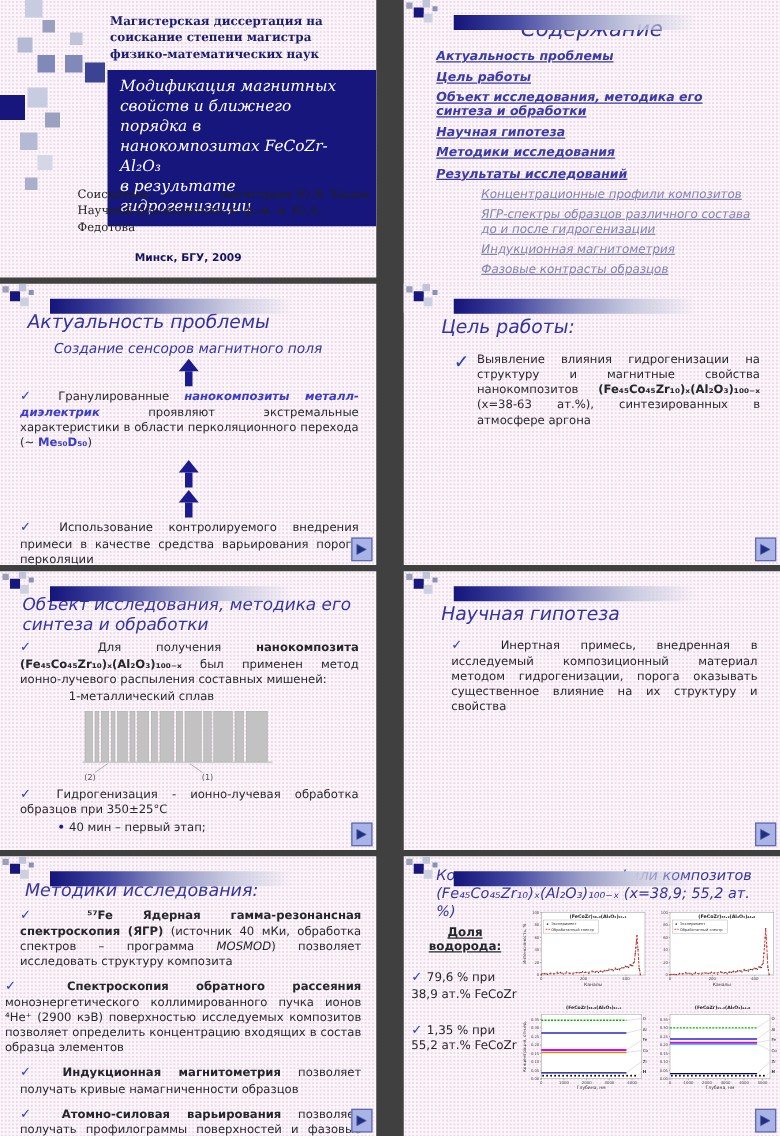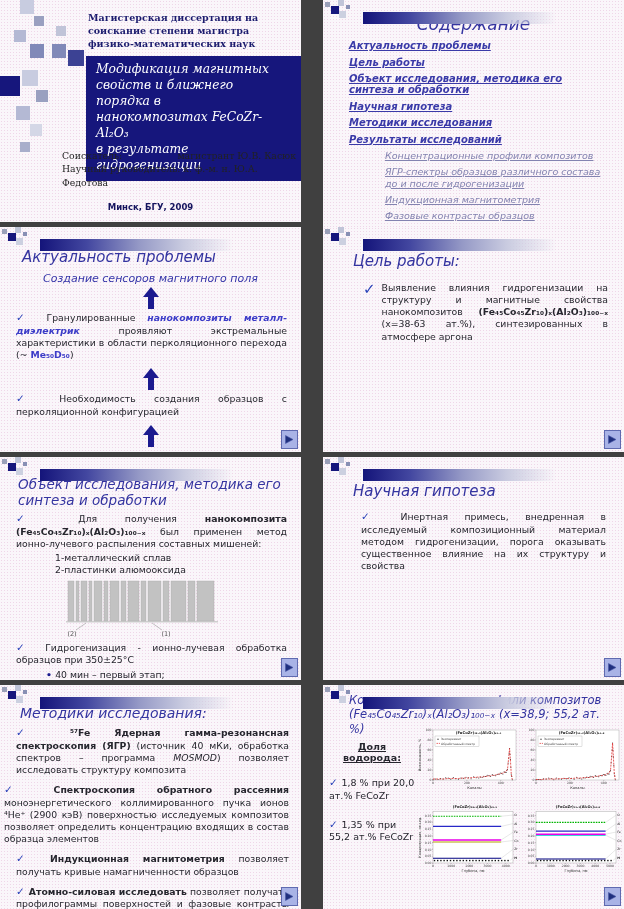--- a/index.html
+++ b/index.html
@@ -136,21 +136,20 @@
     <div class="goal-line">Создание сенсоров магнитного поля</div>
     <div class="up-arrow">
         <i class="tri"></i>
         <i class="shaft"></i>
       </div>
     <p class="txt"><span class="seg-check">✓ </span><span>Гранулированные </span><span class="seg-bluei">нанокомпозиты металл-диэлектрик</span><span> проявляют экстремальные характеристики в области перколяционного перехода (~ </span><span class="seg-blueb">Me₅₀D₅₀</span><span>)</span></p>
     <div class="up-arrow">
         <i class="tri"></i>
         <i class="shaft"></i>
       </div>
-    <p class="txt"><span class="seg-check">✓ </span><span>Необходимость создания образцов с перколяционной конфигурацией</span></p>
     <div class="up-arrow">
         <i class="tri"></i>
         <i class="shaft"></i>
       </div>
     <p class="txt"><span class="seg-check">✓ </span><span>Использование контролируемого внедрения примеси в качестве средства варьирования порога перколяции</span></p>
     <button class="nav-btn">
       <svg width="11" height="11" viewBox="0 0 11 11">
         <path d="M1.5 1.5 L9 5.5 L1.5 9.5 Z" fill="#20307e" stroke="#4a57a8" stroke-width="0.6"></path>
       </svg>
     </button>
@@ -182,21 +181,20 @@
         <div class="sq" style="left: 2px; top: 2px; width: 5px; height: 5px; background: rgb(154, 160, 184);"></div>
         <div class="sq" style="left: 8px; top: 6px; width: 8px; height: 8px; background: rgb(22, 22, 124);"></div>
         <div class="sq" style="left: 15px; top: 0px; width: 6px; height: 6px; background: rgb(192, 196, 216);"></div>
         <div class="sq" style="left: 16px; top: 11px; width: 7px; height: 7px; background: rgb(204, 208, 224);"></div>
         <div class="sq" style="left: 23px; top: 5px; width: 4px; height: 4px; background: rgb(136, 144, 180);"></div>
       </div>
     <div class="hbar"></div>
     <div class="slide-title" style="margin:20px 12px 4px 18px;font-size:13.5px;">Объект исследования, методика его синтеза и обработки</div>
     <p class="txt" style="margin-bottom:2px;"><span class="seg-check">✓ </span><span>Для получения </span><span class="seg-b">нанокомпозита (Fe₄₅Co₄₅Zr₁₀)ₓ(Al₂O₃)₁₀₀₋ₓ</span><span> был применен метод ионно-лучевого распыления составных мишеней:</span></p>
     <div class="sub-line">1-металлический сплав</div>
-    <div class="sub-line">2-пластинки алюмооксида</div>
     <div class="target-wrap">
       <svg id="target-svg" width="190" height="60" viewBox="0 0 190 60">
           <rect x="10" y="44" width="152" height="1.5" fill="#cfcfcf"></rect>
           <rect x="12" y="4" width="6" height="40" fill="#c2c2c2" stroke="#a8a8a8" stroke-width="0.4"></rect>
           <rect x="20" y="4" width="3" height="40" fill="#c2c2c2" stroke="#a8a8a8" stroke-width="0.4"></rect>
           <rect x="25" y="4" width="6" height="40" fill="#c2c2c2" stroke="#a8a8a8" stroke-width="0.4"></rect>
           <rect x="33" y="4" width="3" height="40" fill="#c2c2c2" stroke="#a8a8a8" stroke-width="0.4"></rect>
           <rect x="38" y="4" width="8" height="40" fill="#c2c2c2" stroke="#a8a8a8" stroke-width="0.4"></rect>
           <rect x="48" y="4" width="4" height="40" fill="#c2c2c2" stroke="#a8a8a8" stroke-width="0.4"></rect>
           <rect x="54" y="4" width="9" height="40" fill="#c2c2c2" stroke="#a8a8a8" stroke-width="0.4"></rect>
@@ -250,21 +248,21 @@
         <div class="sq" style="left: 15px; top: 0px; width: 6px; height: 6px; background: rgb(192, 196, 216);"></div>
         <div class="sq" style="left: 16px; top: 11px; width: 7px; height: 7px; background: rgb(204, 208, 224);"></div>
         <div class="sq" style="left: 23px; top: 5px; width: 4px; height: 4px; background: rgb(136, 144, 180);"></div>
       </div>
     <div class="hbar"></div>
     <div class="slide-title" style="margin:20px 12px 5px 20px;font-size:14px;">Методики исследования:</div>
     <div id="methods-list">
         <p class="txt" style="margin: 0px 12px 7px 16px;"><span class="seg-check">✓ </span><span class="seg-b">⁵⁷Fe Ядерная гамма-резонансная спектроскопия (ЯГР)</span><span> (источник 40 мКи, обработка спектров – программа </span><span class="seg-i">MOSMOD</span><span>) позволяет исследовать структуру композита</span></p>
         <p class="txt" style="margin: 0px 12px 7px 4px;"><span class="seg-check">✓ </span><span class="seg-b">Спектроскопия обратного рассеяния</span><span> моноэнергетического коллимированного пучка ионов ⁴He⁺ (2900 кэВ) поверхностью исследуемых композитов позволяет определить концентрацию входящих в состав образца элементов</span></p>
         <p class="txt" style="margin: 0px 12px 7px 16px;"><span class="seg-check">✓ </span><span class="seg-b">Индукционная магнитометрия</span><span> позволяет получать кривые намагниченности образцов</span></p>
-        <p class="txt" style="margin: 0px 12px 7px 16px;"><span class="seg-check">✓ </span><span class="seg-b">Атомно-силовая исследовать</span><span> позволяет получать профилограммы поверхностей и фазовые контрасты исследуемых композитов</span></p>
+        <p class="txt" style="margin: 0px 12px 7px 16px;"><span class="seg-check">✓ </span><span class="seg-b">Атомно-силовая варьирования</span><span> позволяет получать профилограммы поверхностей и фазовые контрасты исследуемых композитов</span></p>
       </div>
     <button class="nav-btn">
       <svg width="11" height="11" viewBox="0 0 11 11">
         <path d="M1.5 1.5 L9 5.5 L1.5 9.5 Z" fill="#20307e" stroke="#4a57a8" stroke-width="0.6"></path>
       </svg>
     </button>
   </section>
 
   <section class="slide" style="left:323px;top:685px;height:224px;">
     <div class="corner-deco">
@@ -275,21 +273,21 @@
         <div class="sq" style="left: 23px; top: 5px; width: 4px; height: 4px; background: rgb(136, 144, 180);"></div>
       </div>
     <div class="hbar"></div>
     <div class="s8-title">
       <div>Концентрационные профили композитов</div>
       <div>(Fe₄₅Co₄₅Zr₁₀)ₓ(Al₂O₃)₁₀₀₋ₓ  (x=38,9; 55,2 ат. %)</div>
     </div>
     <div class="s8-side">
       <div class="s8-heading">Доля водорода:</div>
       <div id="hyd-list">
-          <div class="hyd-item"><span class="seg-check">✓ </span><span>1,8 % при 20,0  ат.% FeCoZr</span></div>
+          <div class="hyd-item"><span class="seg-check">✓ </span><span>79,6 % при 38,9  ат.% FeCoZr</span></div>
           <div class="hyd-item"><span class="seg-check">✓ </span><span>1,35 % при 55,2 ат.% FeCoZr</span></div>
         </div>
     </div>
     <div class="charts-grid">
       <svg class="mini-chart" width="103" height="82" viewBox="0 0 103 82">
           <rect x="16" y="9" width="83" height="50" fill="#ffffff" stroke="#999" stroke-width="0.4"></rect>
           <line x1="16" y1="59" x2="16" y2="60.2" stroke="#555" stroke-width="0.3"></line>
           <text x="16" y="63.4" font-size="3.1" fill="#444" text-anchor="middle" font-family="DejaVu Sans, sans-serif">0</text>
           <line x1="49.87755102040816" y1="59" x2="49.87755102040816" y2="60.2" stroke="#555" stroke-width="0.3"></line>
           <text x="49.87755102040816" y="63.4" font-size="3.1" fill="#444" text-anchor="middle" font-family="DejaVu Sans, sans-serif">200</text>

